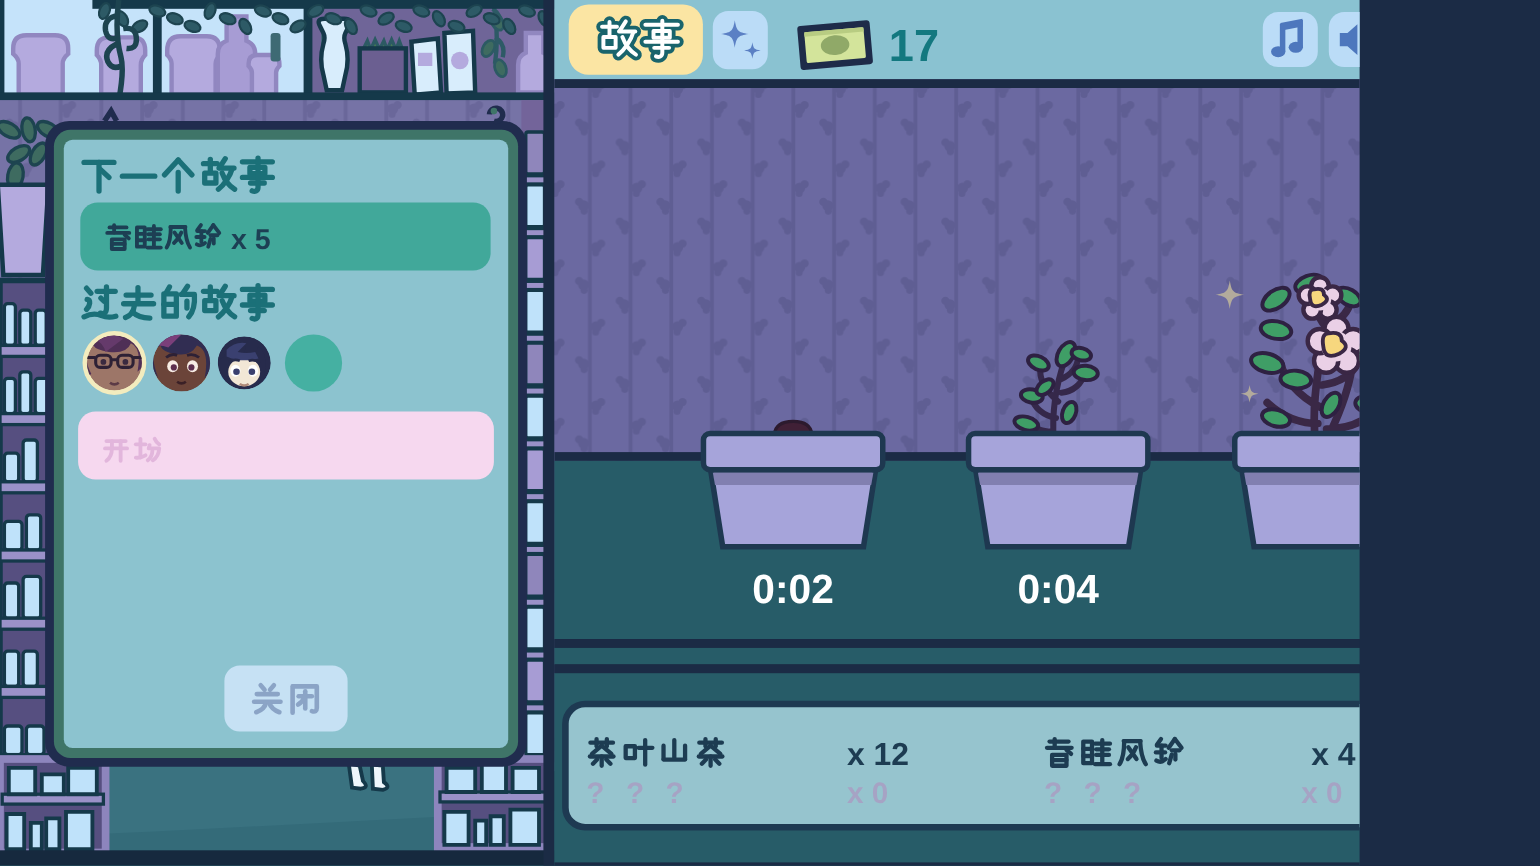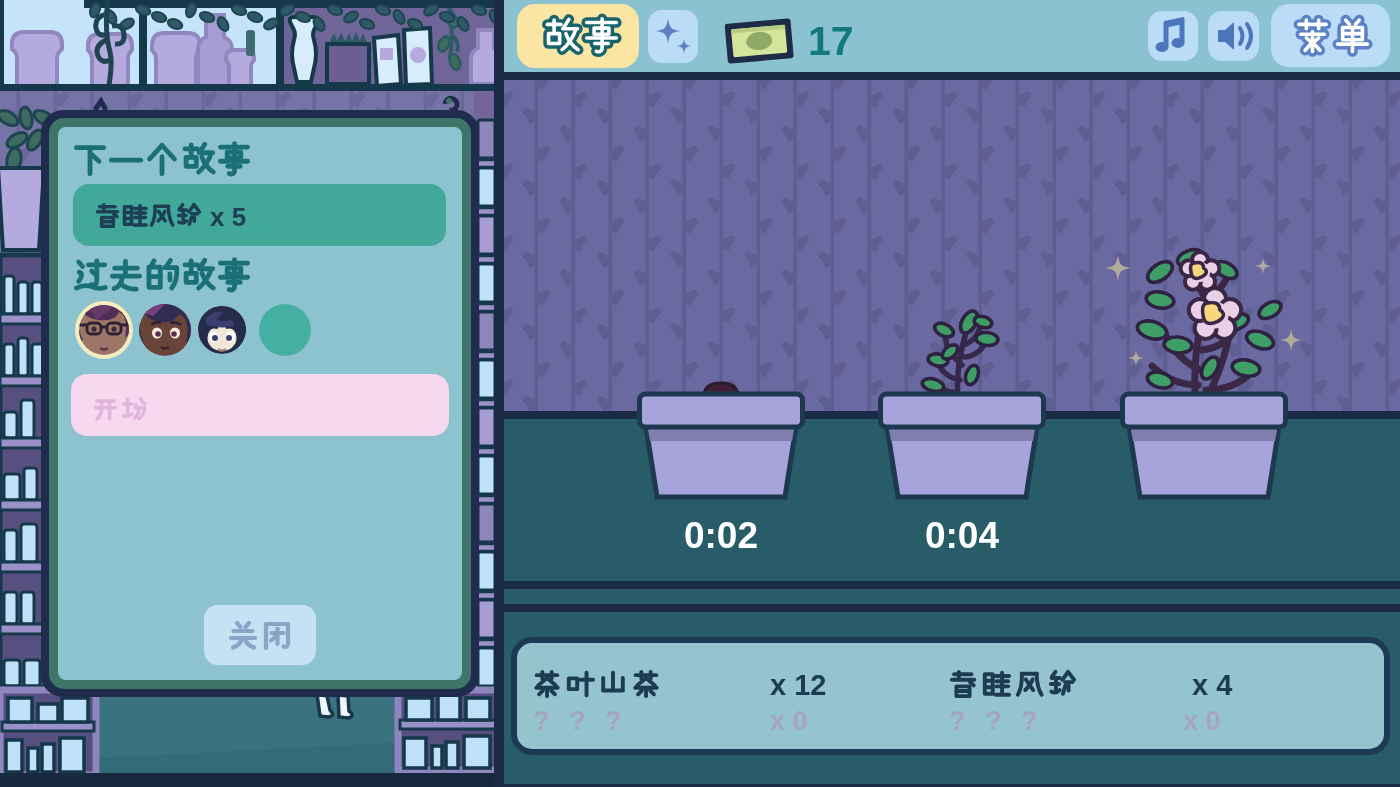--- a/index.html
+++ b/index.html
@@ -1,15 +1,15 @@
 <!DOCTYPE html>
 <html><head><meta charset="utf-8">
 <style>
 html,body{margin:0;padding:0;background:#1b2b45;}
-#stage{width:1400px;height:787px;overflow:hidden;position:relative;font-family:"Liberation Sans",sans-serif;}
+#stage{width:1236px;height:787px;overflow:hidden;position:relative;font-family:"Liberation Sans",sans-serif;}
 </style></head>
 <body>
 <div id="stage">
 <svg width="1400" height="787" viewBox="0 0 1400 787">
 <defs>
 <pattern id="wpr" width="74" height="72" patternUnits="userSpaceOnUse">
 <rect width="74" height="72" fill="#6b69a1"></rect>
 <rect x="16.5" width="3.5" height="72" fill="#5f5e93"></rect>
           <rect x="53.5" width="3.5" height="72" fill="#5f5e93"></rect>
 <g fill="#5f5e93">

